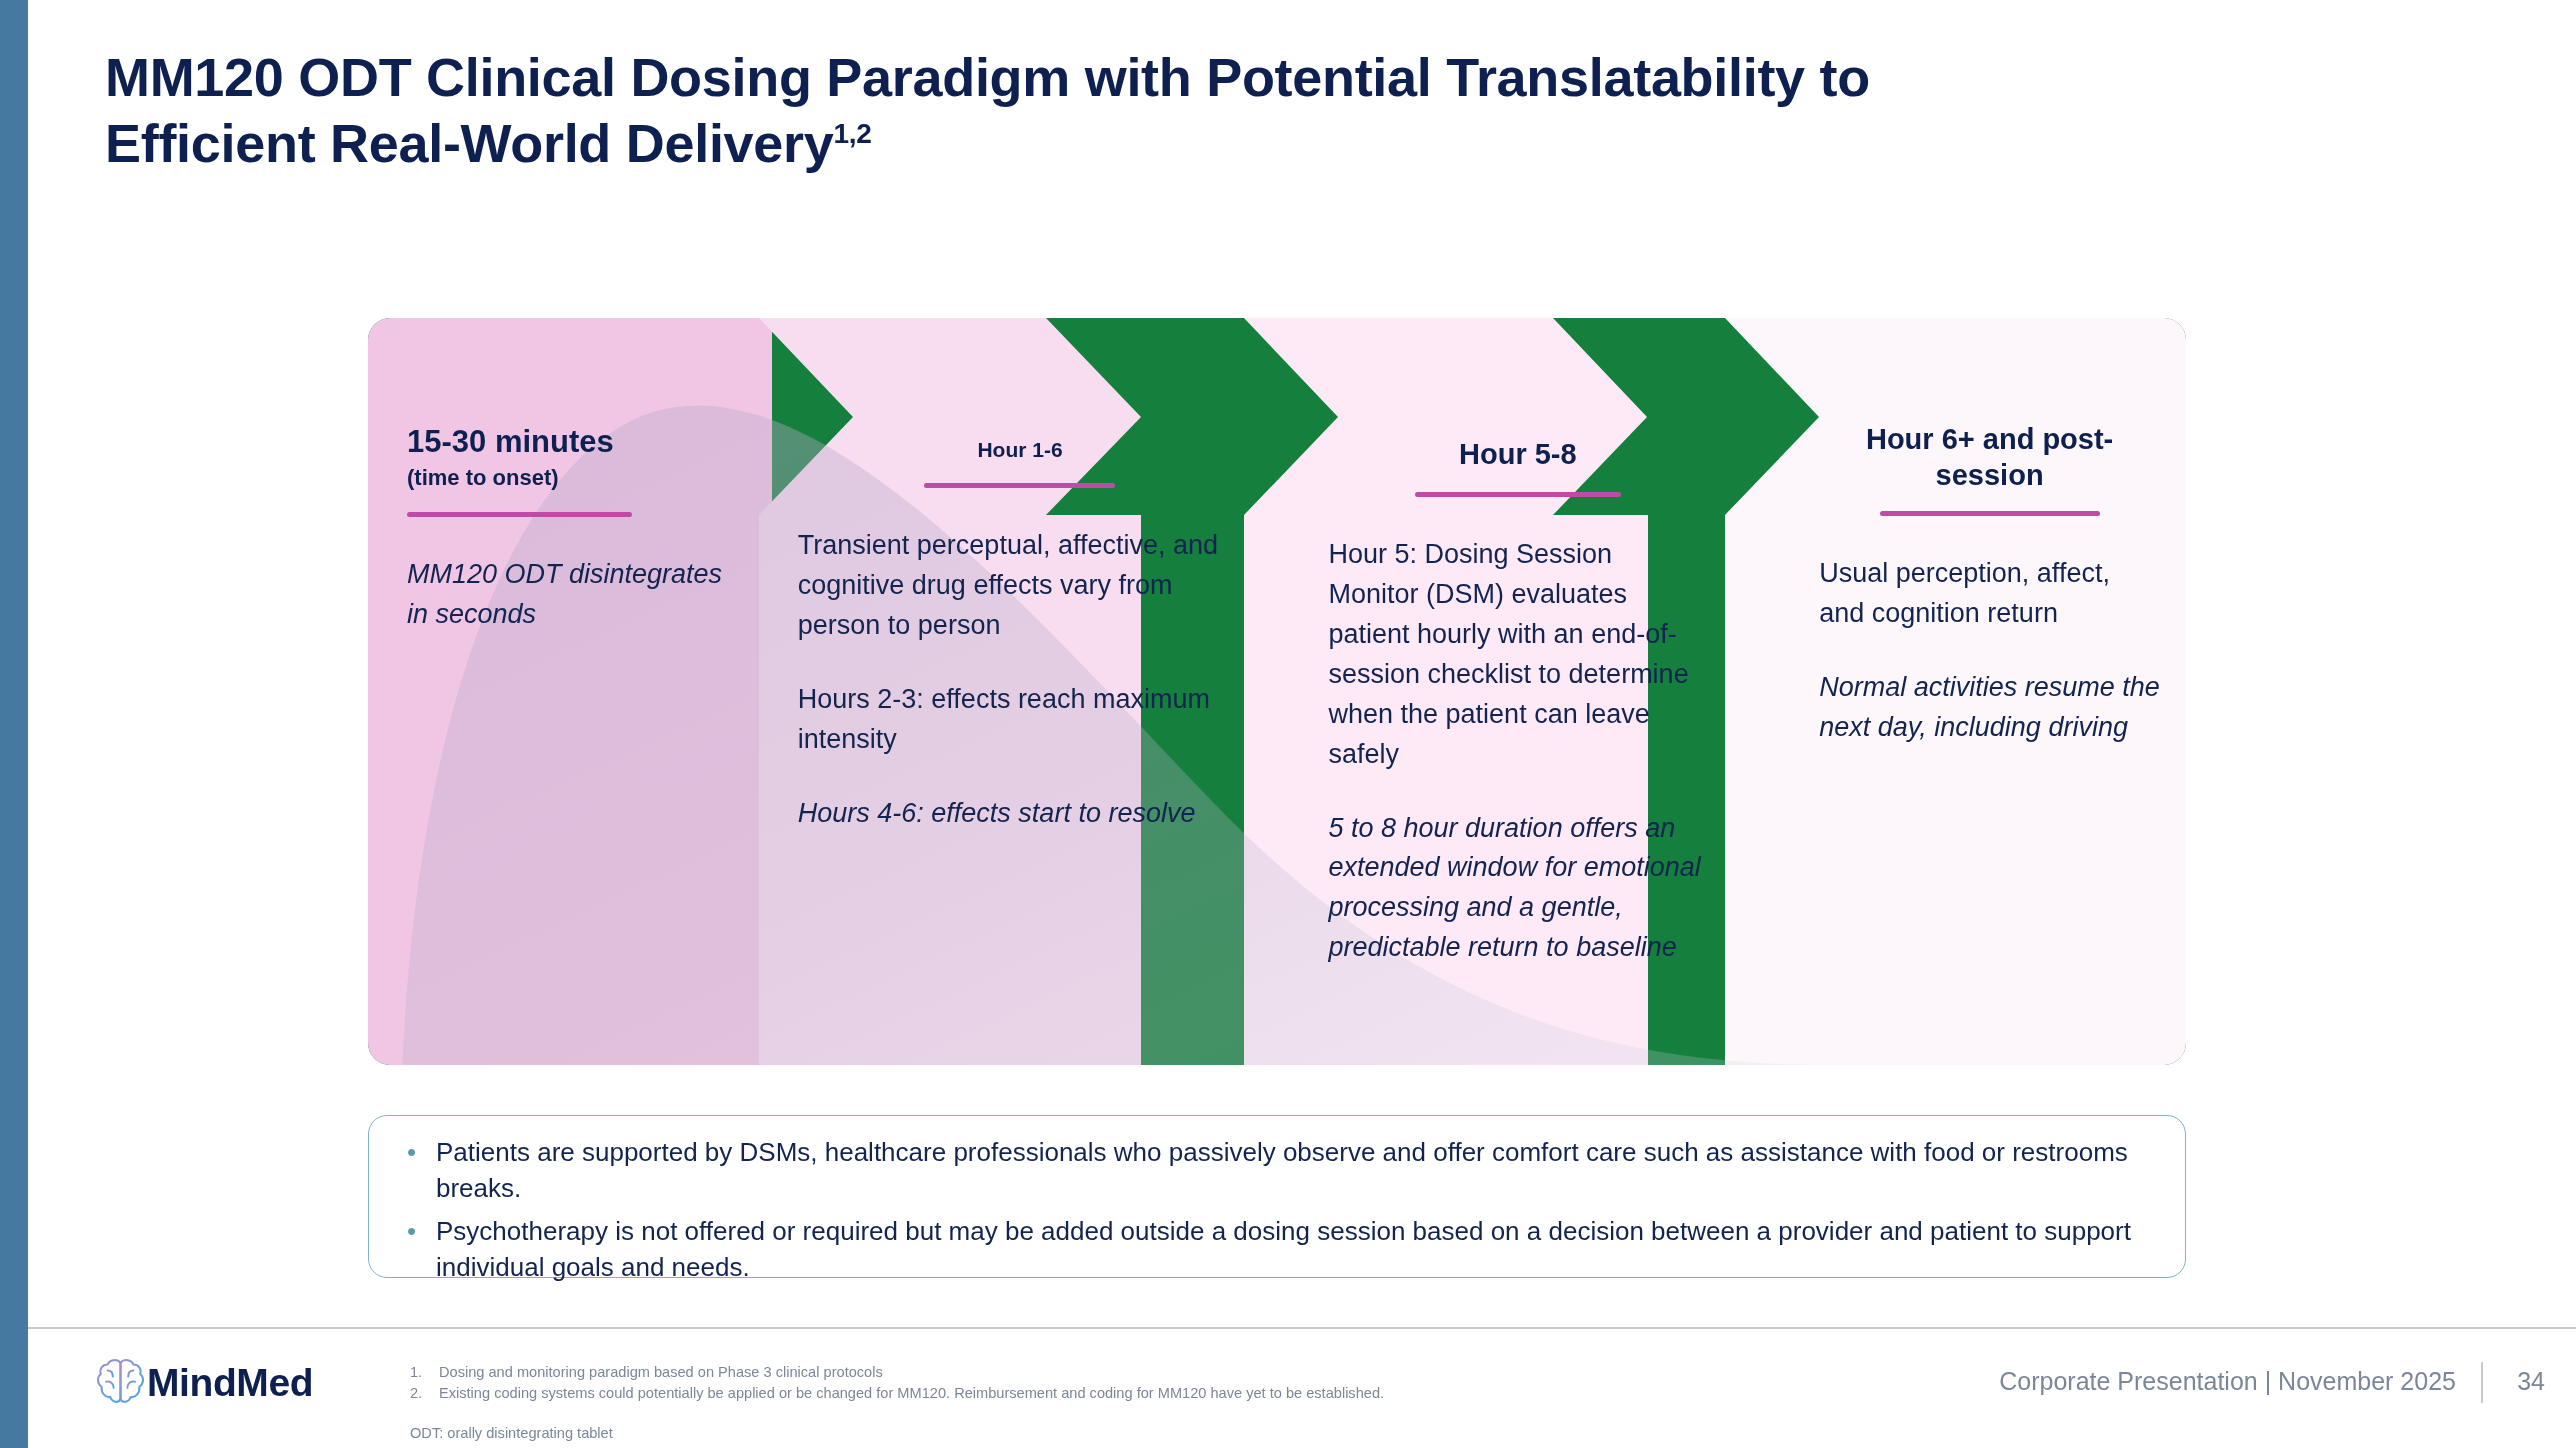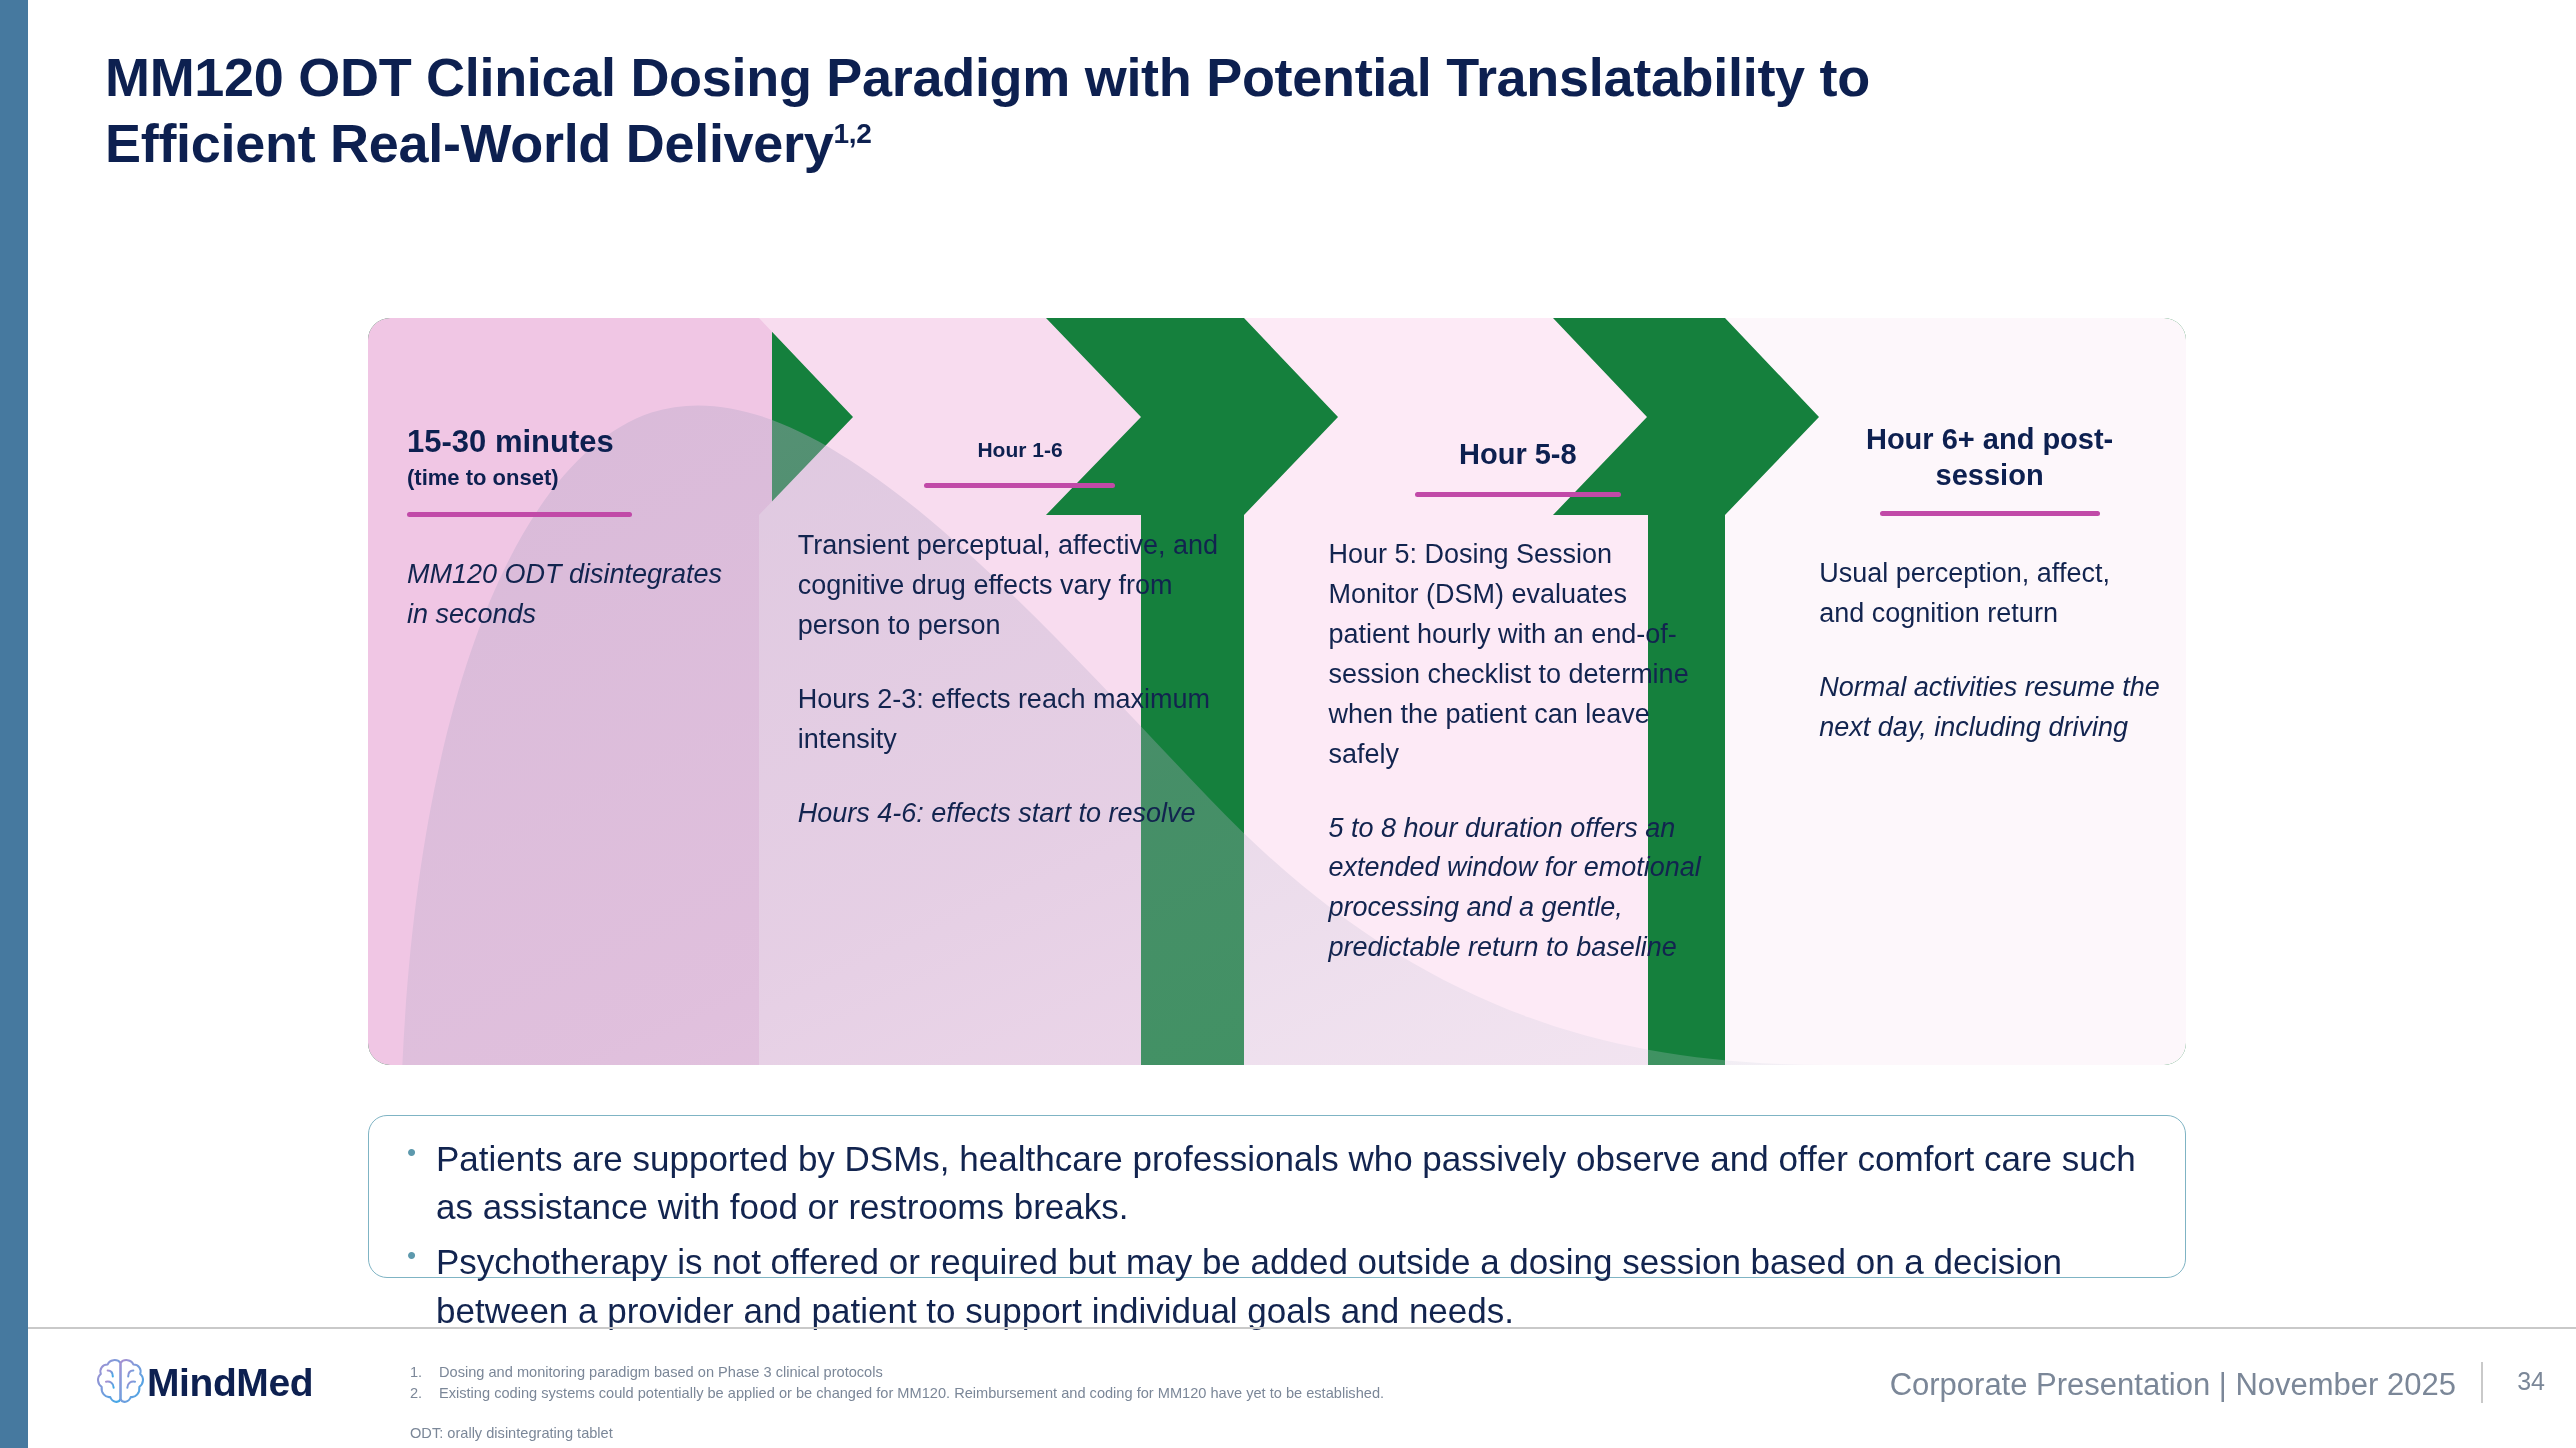--- a/index.html
+++ b/index.html
@@ -95,40 +95,40 @@
   }
 
   
   .bullets{
     position:absolute;left:368px;top:1115px;width:1818px;height:163px;
     border:1.7px solid #7fb4c4;border-radius:19px;
     box-sizing:border-box;padding:19px 38px 0 38px;
   }
   .bullet{display:flex;margin-bottom:6.9px;}
   .bullet .dot{color:#5d99ad;font-size:26px;line-height:1.36;width:29px;flex:none;}
-  .bullet .btxt{font-size:35px;line-height:1.38;color:#12244f;}
+  .bullet .btxt{font-size:26px;line-height:1.38;color:#12244f;}
 
   
   .foot-rule{
     position:absolute;left:27.5px;top:1327px;width:2549px;height:1.7px;background:#c9c9c9;
   }
   .logo{position:absolute;left:94px;top:1355px;display:flex;align-items:center;}
   .logo-text{font-size:39px;font-weight:bold;color:#0d2050;margin-left:0;letter-spacing:-0.4px;}
 
   .footnotes{
     position:absolute;left:410px;top:1362px;width:1288px;
     color:#7b8798;font-size:14.6px;line-height:1.45;
   }
   .fn-row{display:flex;}
   .fn-num{width:29px;flex:none;}
   .fn-odt{margin-top:19px;color:#7b8798;font-size:14.6px;}
 
   .foot-right{
     position:absolute;right:120px;top:1367px;
-    color:#7b8798;font-size:31px;text-align:center;
+    color:#7b8798;font-size:25px;text-align:center;
   }
   .foot-div{
     position:absolute;right:93px;top:1362px;width:1.7px;height:41px;background:#c9c9c9;
   }
   .page-num{
     position:absolute;right:31px;top:1367px;color:#7b8798;font-size:25px;
   }
 </style>
 </head>
 <body>

